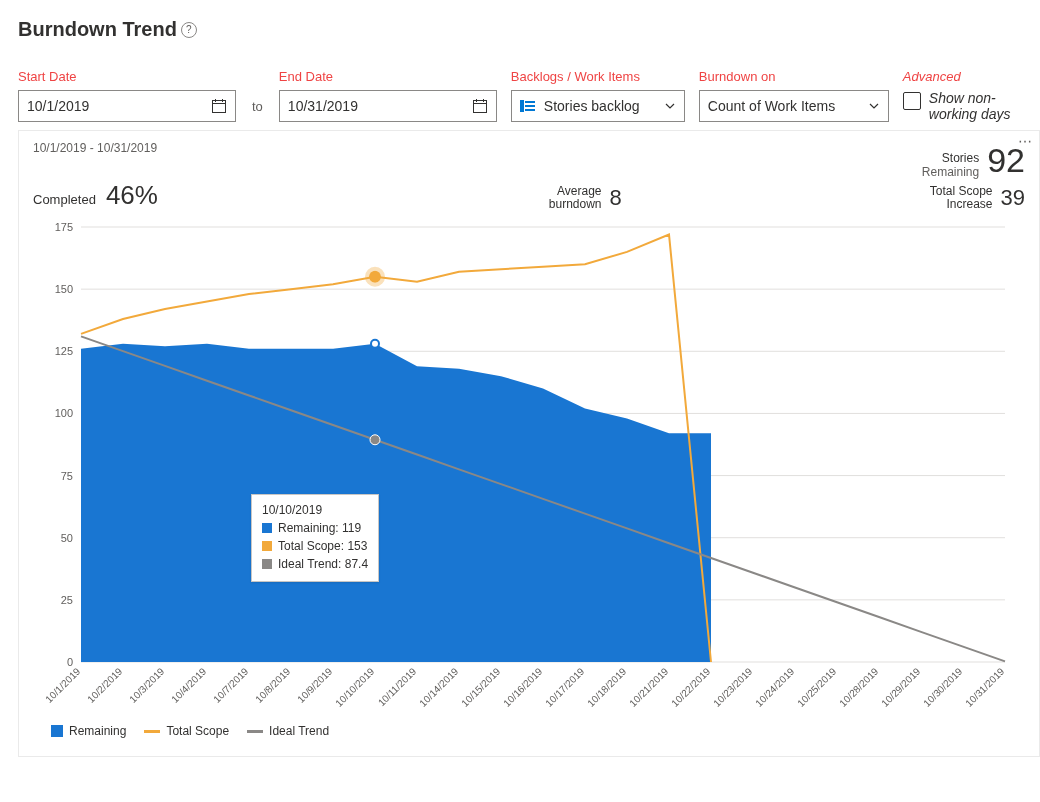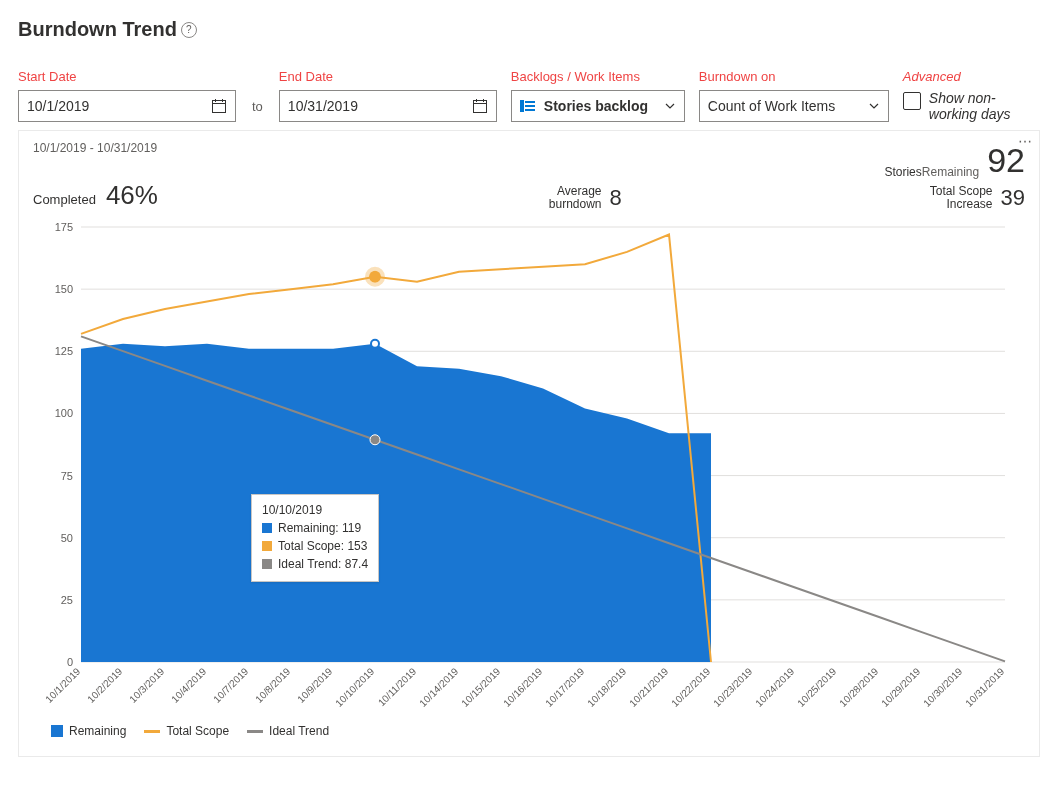--- a/index.html
+++ b/index.html
@@ -10,31 +10,31 @@
   .help-icon { width: 16px; height: 16px; border: 1px solid #8a8886; border-radius: 50%; display: inline-flex; align-items: center; justify-content: center; font-size: 10px; color: #605e5c; }
 
   .controls { display: flex; align-items: flex-start; gap: 14px; margin-bottom: 8px; }
   .ctrl { display: flex; flex-direction: column; gap: 6px; }
   .ctrl-label { font-size: 13px; color: #ef4444; }
   .to-word { align-self: flex-end; height: 32px; display: flex; align-items: center; color: #605e5c; font-size: 13px; padding: 0 2px; }
   .textbox, .dropdown { height: 32px; border: 1px solid #8a8886; background: #fff; display: flex; align-items: center; padding: 0 8px; font-size: 14px; color: #323130; }
   .textbox { width: 218px; justify-content: space-between; }
   .dropdown { width: 182px; justify-content: space-between; }
   .cal-icon svg, .chev svg, .set-icon svg { display: block; }
-  .dd-left { display:flex; align-items:center; gap:8px;font-weight:bold; }
+  .dd-left { display:flex; align-items:center; gap:8px; }
   .advanced { display: flex; flex-direction: column; gap: 6px; align-items:flex-start;font-style:italic; }
   .checkbox-row { display: flex; align-items: flex-start; gap: 8px; }
   .checkbox { width: 18px; height: 18px; border: 1px solid #323130; border-radius: 2px; flex-shrink:0; margin-top:2px; }
   .cb-text { font-size: 14px; max-width: 90px; }
 
   .card { border: 1px solid #eaeaea; margin-top: 6px; padding: 10px 14px 18px 14px; position: relative; }
   .card .more { position: absolute; top: 2px; right: 6px; font-size: 14px; letter-spacing: 1px; color: #605e5c; cursor: pointer; }
   .range-text { font-size: 12px; color: #605e5c; margin-bottom: 6px; }
   .metric-block { display:flex; align-items:flex-end; gap:8px; }
-  .metric-labels { display:flex; flex-direction:row; align-items:flex-end; line-height:1.15; font-size:12px; color:#323130; }
+  .metric-labels { display:flex; flex-direction:column; align-items:flex-end; line-height:1.15; font-size:12px; color:#323130; }
   .metric-labels .sub { color:#605e5c; }
   .metric-big { font-size: 34px; font-weight: 300; color:#323130; }
 
   .metrics-row { display:flex; align-items:flex-end; margin-bottom: 6px; gap: 8px; }
   .completed { display:flex; align-items:flex-end; gap:10px; }
   .completed .lbl { font-size:13px; color:#323130; padding-bottom:4px; }
   .completed .val { font-size:26px; font-weight:400; }
   .avg { margin-left:auto; display:flex; align-items:flex-end; gap:8px; }
   .avg-labels { display:flex; flex-direction:column; align-items:flex-end; font-size:12px; line-height:1.1; }
   .avg .val { font-size:22px; font-weight:400; }

